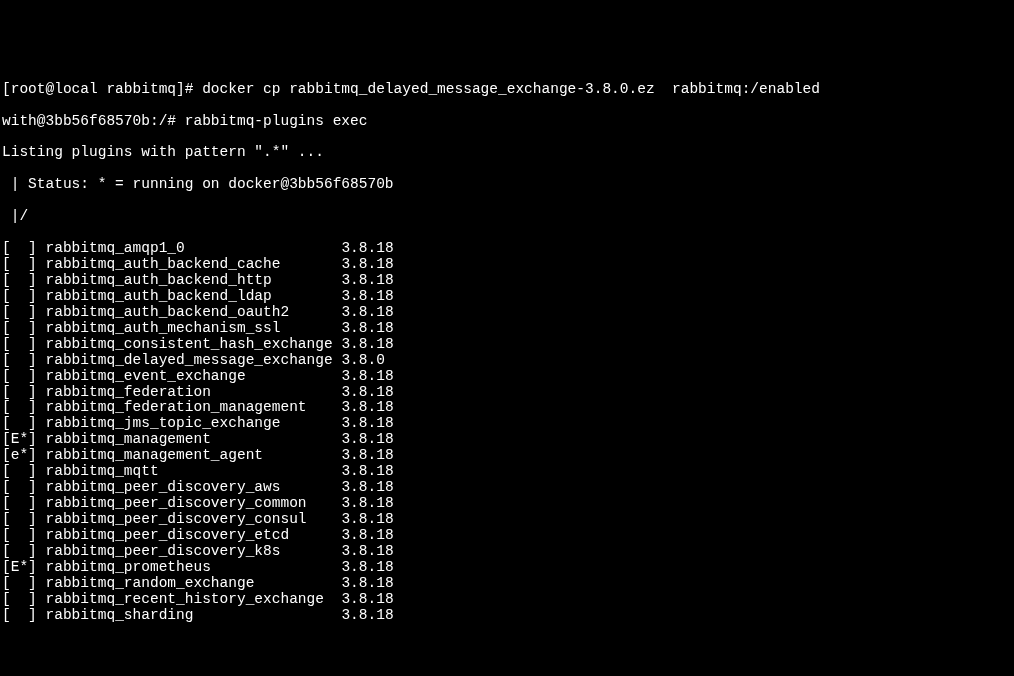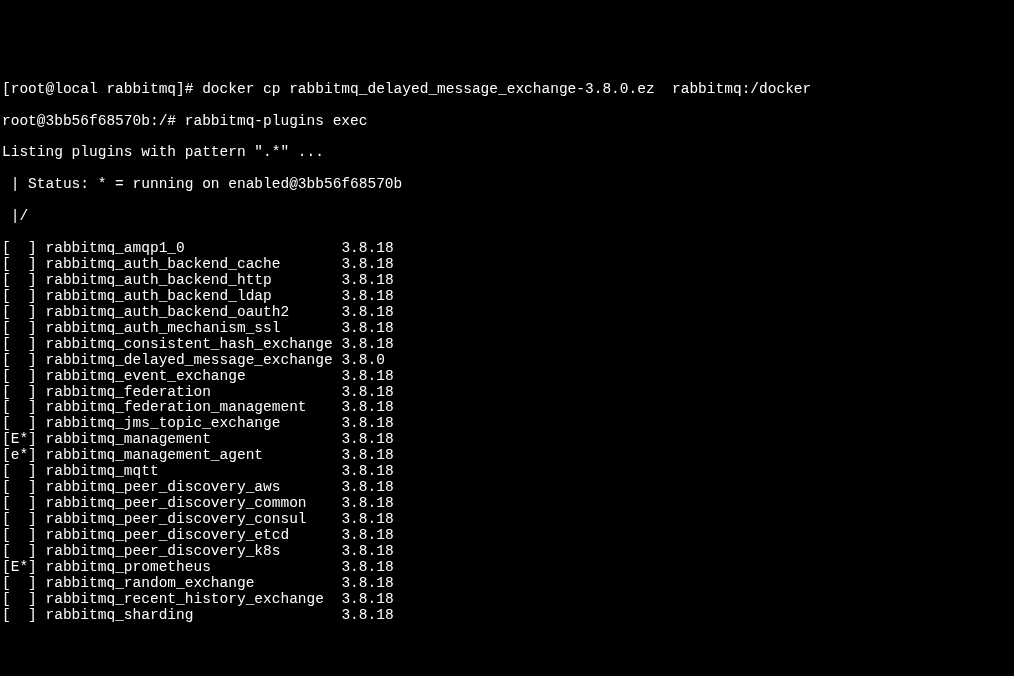--- a/index.html
+++ b/index.html
@@ -25,22 +25,22 @@
     .line {
       white-space: pre;
     }
   </style>
 </head>
 <body>
 
 
 
 <div class="terminal">
-<div class="line"><span>[root@local rabbitmq]# </span><span>docker cp rabbitmq_delayed_message_exchange-3.8.0.ez  rabbitmq:/docker</span></div>
-<div class="line"><span>root@3bb56f68570b:/# </span><span>rabbitmq-plugins exec</span></div>
+<div class="line"><span>[root@local rabbitmq]# </span><span>docker cp rabbitmq_delayed_message_exchange-3.8.0.ez  rabbitmq:/enabled</span></div>
+<div class="line"><span>with@3bb56f68570b:/# </span><span>rabbitmq-plugins exec</span></div>
 <div class="line">Listing plugins with pattern ".*" ...</div>
-<div class="line"> | Status: * = running on enabled@3bb56f68570b</div>
+<div class="line"> | Status: * = running on docker@3bb56f68570b</div>
 <div class="line"> |/</div>
 <div id="plugin-list"><div class="line"><span>[  ]</span> <span>rabbitmq_amqp1_0                  </span><span>3.8.18</span></div><div class="line"><span>[  ]</span> <span>rabbitmq_auth_backend_cache       </span><span>3.8.18</span></div><div class="line"><span>[  ]</span> <span>rabbitmq_auth_backend_http        </span><span>3.8.18</span></div><div class="line"><span>[  ]</span> <span>rabbitmq_auth_backend_ldap        </span><span>3.8.18</span></div><div class="line"><span>[  ]</span> <span>rabbitmq_auth_backend_oauth2      </span><span>3.8.18</span></div><div class="line"><span>[  ]</span> <span>rabbitmq_auth_mechanism_ssl       </span><span>3.8.18</span></div><div class="line"><span>[  ]</span> <span>rabbitmq_consistent_hash_exchange </span><span>3.8.18</span></div><div class="line"><span>[  ]</span> <span>rabbitmq_delayed_message_exchange </span><span>3.8.0</span></div><div class="line"><span>[  ]</span> <span>rabbitmq_event_exchange           </span><span>3.8.18</span></div><div class="line"><span>[  ]</span> <span>rabbitmq_federation               </span><span>3.8.18</span></div><div class="line"><span>[  ]</span> <span>rabbitmq_federation_management    </span><span>3.8.18</span></div><div class="line"><span>[  ]</span> <span>rabbitmq_jms_topic_exchange       </span><span>3.8.18</span></div><div class="line"><span>[E*]</span> <span>rabbitmq_management               </span><span>3.8.18</span></div><div class="line"><span>[e*]</span> <span>rabbitmq_management_agent         </span><span>3.8.18</span></div><div class="line"><span>[  ]</span> <span>rabbitmq_mqtt                     </span><span>3.8.18</span></div><div class="line"><span>[  ]</span> <span>rabbitmq_peer_discovery_aws       </span><span>3.8.18</span></div><div class="line"><span>[  ]</span> <span>rabbitmq_peer_discovery_common    </span><span>3.8.18</span></div><div class="line"><span>[  ]</span> <span>rabbitmq_peer_discovery_consul    </span><span>3.8.18</span></div><div class="line"><span>[  ]</span> <span>rabbitmq_peer_discovery_etcd      </span><span>3.8.18</span></div><div class="line"><span>[  ]</span> <span>rabbitmq_peer_discovery_k8s       </span><span>3.8.18</span></div><div class="line"><span>[E*]</span> <span>rabbitmq_prometheus               </span><span>3.8.18</span></div><div class="line"><span>[  ]</span> <span>rabbitmq_random_exchange          </span><span>3.8.18</span></div><div class="line"><span>[  ]</span> <span>rabbitmq_recent_history_exchange  </span><span>3.8.18</span></div><div class="line"><span>[  ]</span> <span>rabbitmq_sharding                 </span><span>3.8.18</span></div></div>
 </div>
 
 
 
 
 </body></html>

